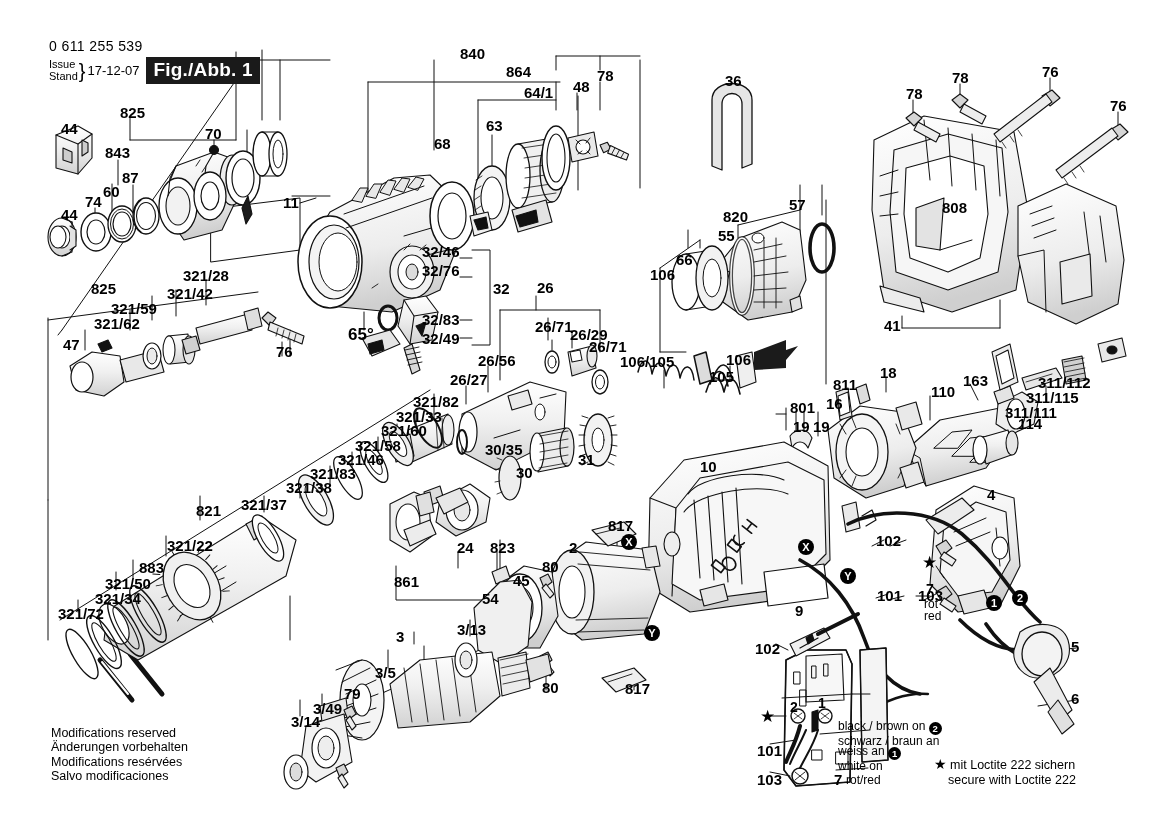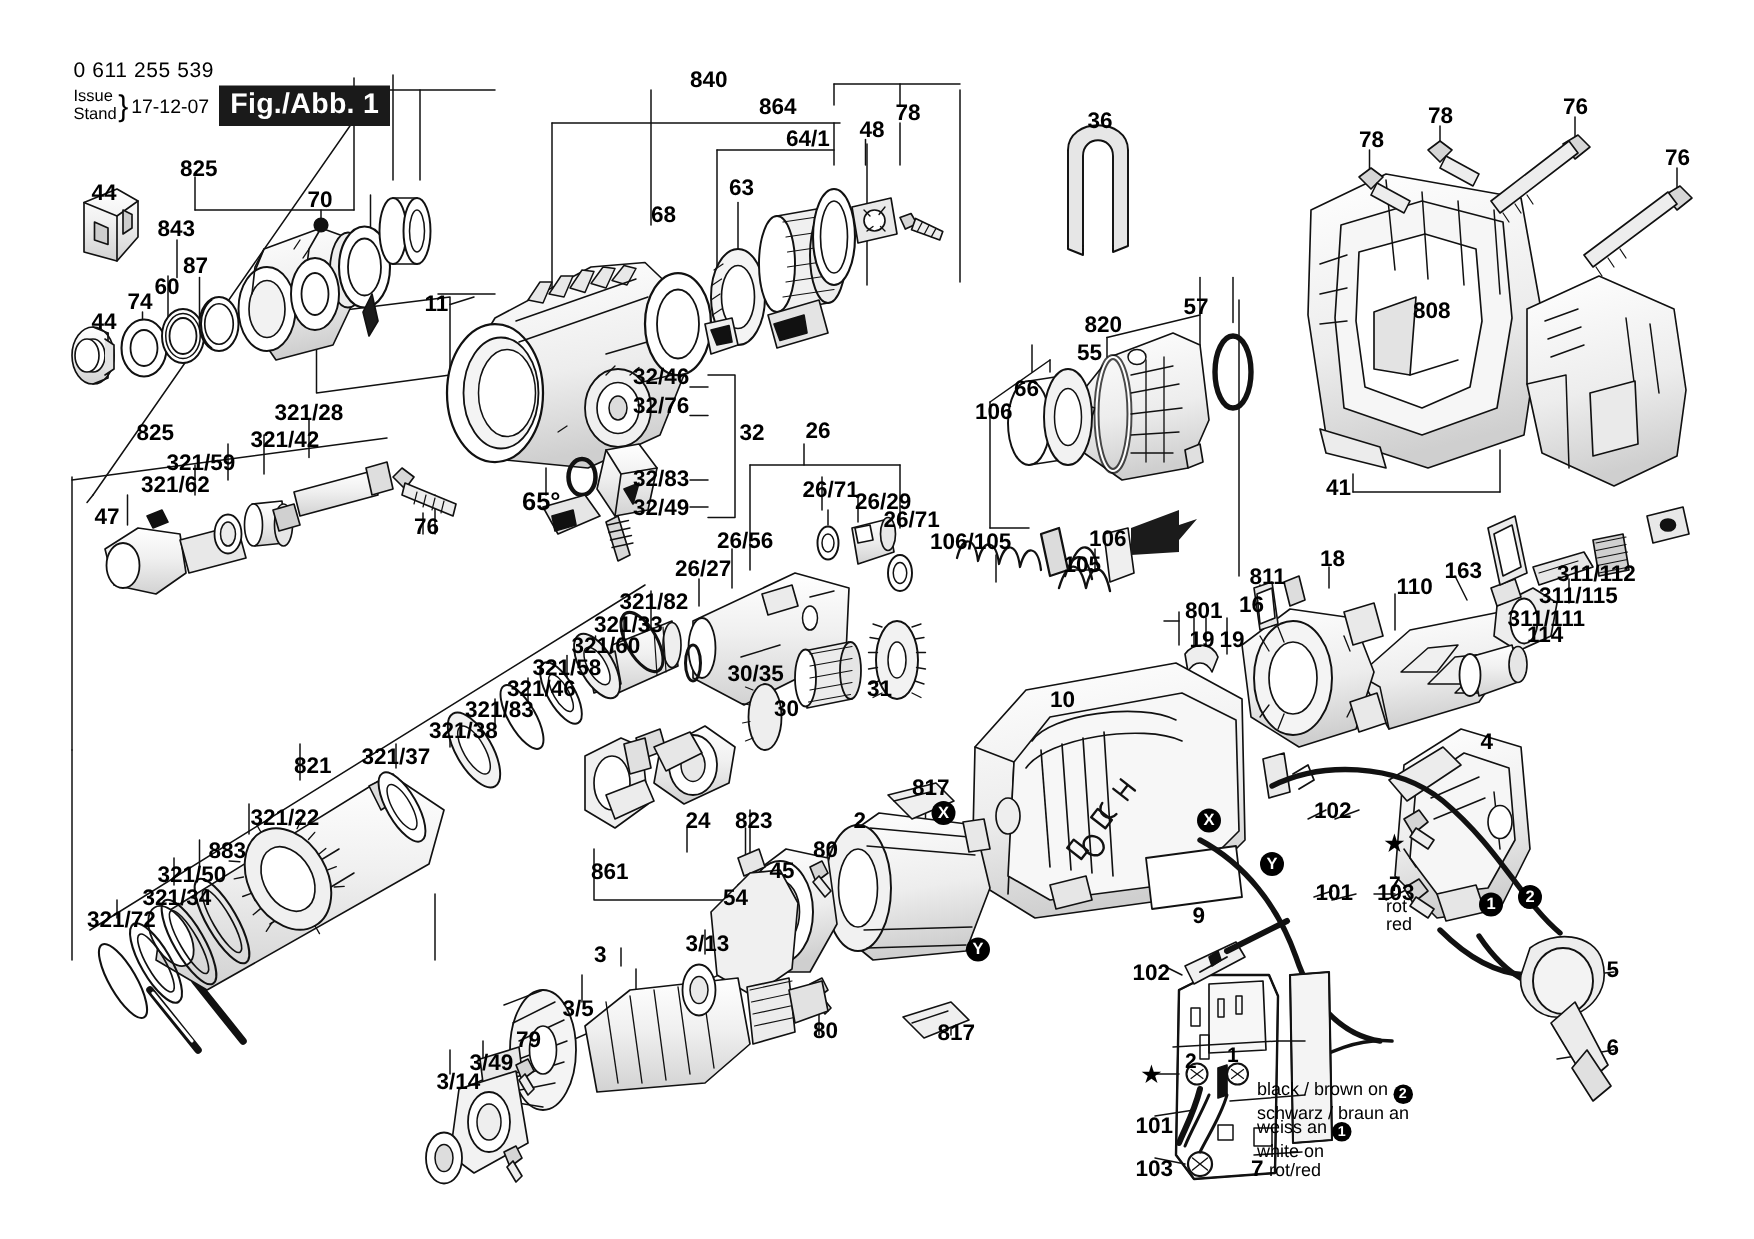--- a/index.html
+++ b/index.html
@@ -958,21 +958,32 @@
       <div id="issstand">
         <span>Issue</span><br>
         <span>Stand</span>
       </div>
       <div id="brace">}</div>
       <div id="issdate">17-12-07</div>
       <div id="figbox">Fig./Abb. 1</div>
     </div>
   </div>
 
-
+  <div id="footer">
+    <div>Modifications reserved</div>
+    <div>Änderungen vorbehalten</div>
+    <div>Modifications resérvées</div>
+    <div>Salvo modificaciones</div>
+  </div>
+
+  <div id="loctite">
+    <span class="star">★</span>
+    <span>mit Loctite 222 sichern</span>
+    <span class="l2">secure with Loctite 222</span>
+  </div>
 
   <div class="wnote" style="left:838px;top:720px;">
     <span>black / brown on</span>
     <span class="cnum">2</span><br>
     <span>schwarz / braun an</span>
   </div>
   <div class="wnote" style="left:838px;top:745px;">
     <span>weiss an</span>
     <span class="cnum">1</span><br>
     <span>white on</span>

